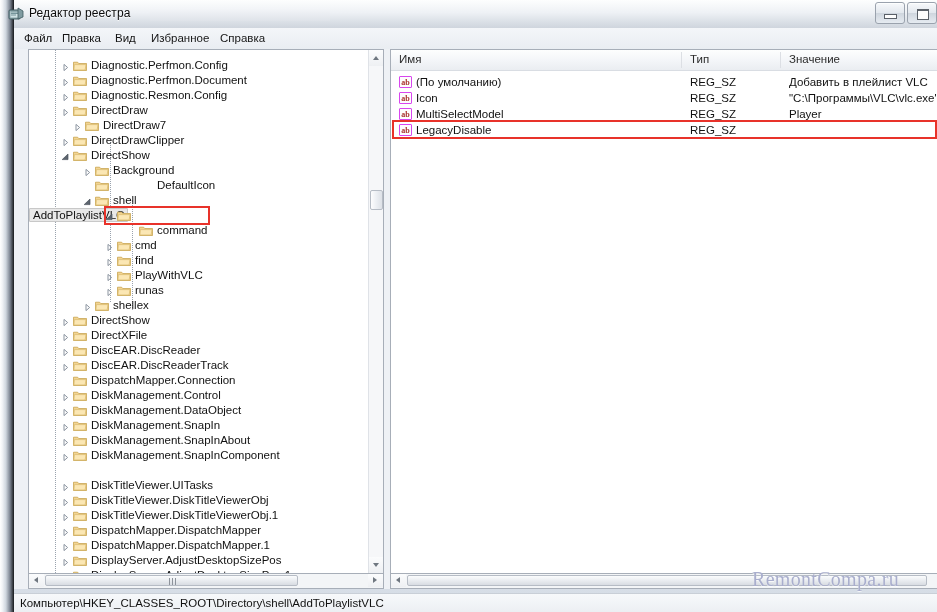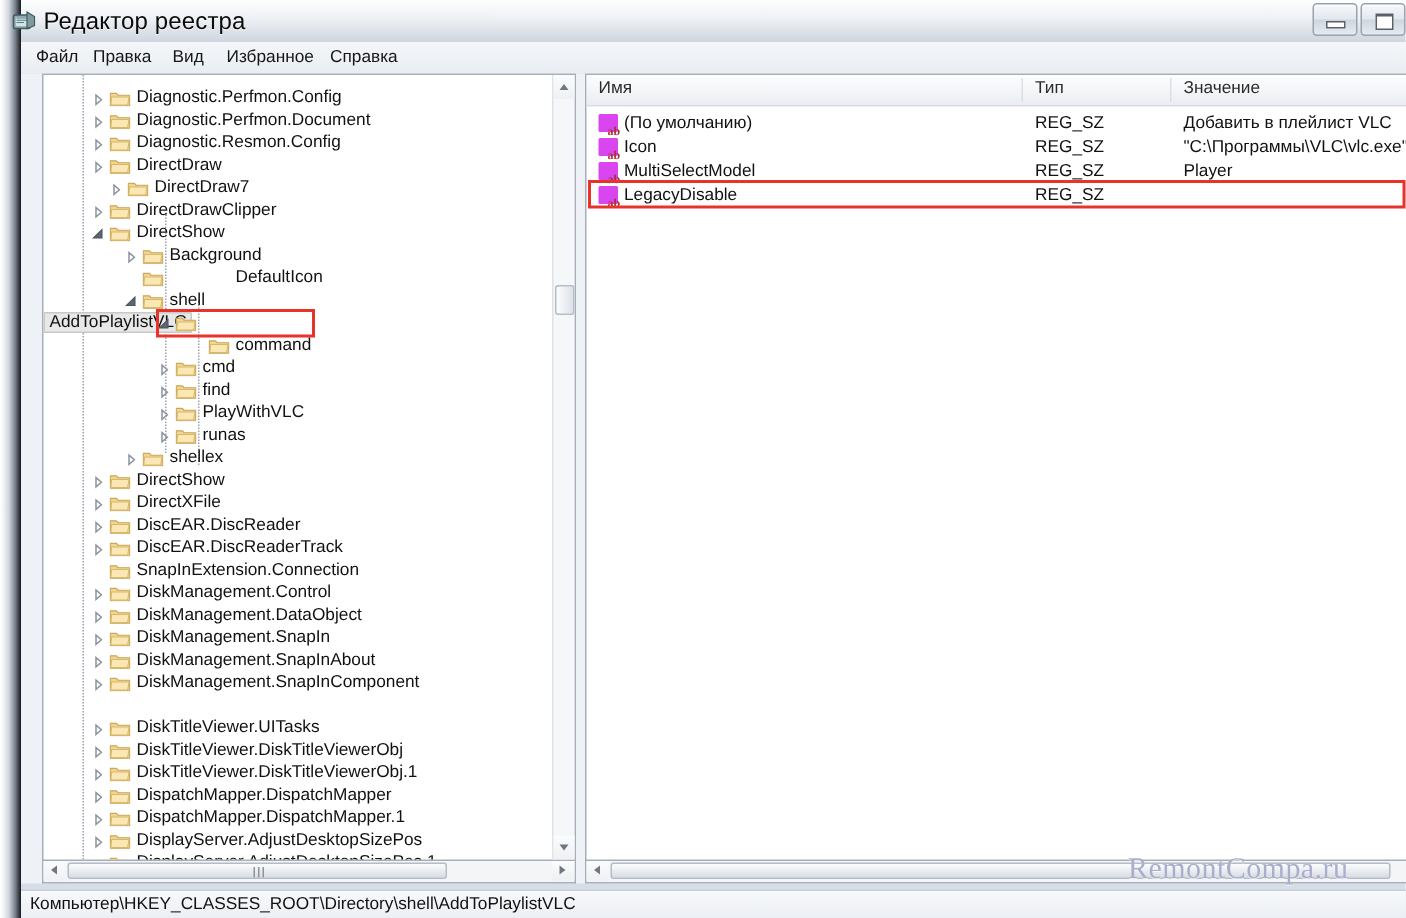--- a/index.html
+++ b/index.html
@@ -36,21 +36,21 @@
   
   #titlebar {
     position: absolute; left: 0; top: 0; width: 937px; height: 28px;
   }
   .title-icon {
     position: absolute; left: 8px; top: 6px;
     width: 16px; height: 16px;
   }
   .title-text {
     position: absolute; left: 29px; top: 6px;
-    font-size: 16px;
+    font-size: 12px;
     color: #0b0b0b;
     font-family: "Liberation Sans", sans-serif;
     letter-spacing: 0.1px;
     text-shadow: 0 1px 0 rgba(255,255,255,0.85);
     white-space: nowrap;
   }
   .title-smear {
     position: absolute; left: 150px; top: 8px; width: 180px; height: 13px;
     background: linear-gradient(to bottom, #f4f6f9, #dfe3e9);
     opacity: .85;
@@ -252,21 +252,21 @@
     white-space: nowrap;
     font-size: 11.5px;
     color: #111;
     left: 0; width: 547px;
     cursor: default;
   }
   .ab-icon {
     position: absolute; left: 8px; top: 2px;
     width: 13px; height: 12px;
     background: #fdfdfd;
-    border: 6px solid #d946ef;
+    border: 1px solid #d946ef;
     border-radius: 1px;
     font-size: 8px;
     line-height: 11px;
     text-align: center;
     font-weight: bold;
     color: #a8312c;
     font-family: "Liberation Serif", serif;
     box-sizing: border-box;
   }
   .lname { position: absolute; left: 25px; top: 0; }
@@ -596,21 +596,21 @@
               </svg></span>
             <span class="tlabel" style="left: 62px;">DiscEAR.DiscReaderTrack</span>
           </div>
           <div class="tnode" style="position: absolute; left: 0px; top: 323px; width: 340px;">
             <span class="folder" style="left: 44px;"><svg width="14" height="11" viewBox="0 0 14 11">
                 <path d="M0.5 2.2 L4.6 2.2 L5.8 3.5 L13.5 3.5 L13.5 10.5 L0.5 10.5 Z" fill="#f0cf85" stroke="#c9a košt" stroke-width="0"></path>
                 <path d="M0.5 2.2 L4.6 2.2 L5.8 3.5 L13.5 3.5 L13.5 10.5 L0.5 10.5 Z" fill="#f2d28c" stroke="#c7a martial" stroke-width="0"></path>
                 <path d="M0.5 2.2 L4.6 2.2 L5.8 3.5 L13.5 3.5 L13.5 10.5 L0.5 10.5 Z" fill="#f3d492" stroke="#c9a95e" stroke-width="0.8" stroke-linejoin="round"></path>
                 <path d="M1.4 4.6 L13.0 4.6 L12.1 10.0 L0.9 10.0 Z" fill="#fbe7b4" stroke="#d8b96a" stroke-width="0.7"></path>
               </svg></span>
-            <span class="tlabel" style="left: 62px;">SnapInExtension.Connection</span>
+            <span class="tlabel" style="left: 62px;">DispatchMapper.Connection</span>
           </div>
           <div class="tnode" style="position: absolute; left: 0px; top: 338px; width: 340px;">
             <span class="expander" style="left: 32px;"><svg width="9" height="9" viewBox="0 0 9 9">
                 <path d="M3 1.4 L6.6 4.5 L3 7.6 Z" fill="none" stroke="#8b949f" stroke-width="1"></path>
               </svg></span>
             <span class="folder" style="left: 44px;"><svg width="14" height="11" viewBox="0 0 14 11">
                 <path d="M0.5 2.2 L4.6 2.2 L5.8 3.5 L13.5 3.5 L13.5 10.5 L0.5 10.5 Z" fill="#f0cf85" stroke="#c9a košt" stroke-width="0"></path>
                 <path d="M0.5 2.2 L4.6 2.2 L5.8 3.5 L13.5 3.5 L13.5 10.5 L0.5 10.5 Z" fill="#f2d28c" stroke="#c7a martial" stroke-width="0"></path>
                 <path d="M0.5 2.2 L4.6 2.2 L5.8 3.5 L13.5 3.5 L13.5 10.5 L0.5 10.5 Z" fill="#f3d492" stroke="#c9a95e" stroke-width="0.8" stroke-linejoin="round"></path>
                 <path d="M1.4 4.6 L13.0 4.6 L12.1 10.0 L0.9 10.0 Z" fill="#fbe7b4" stroke="#d8b96a" stroke-width="0.7"></path>

